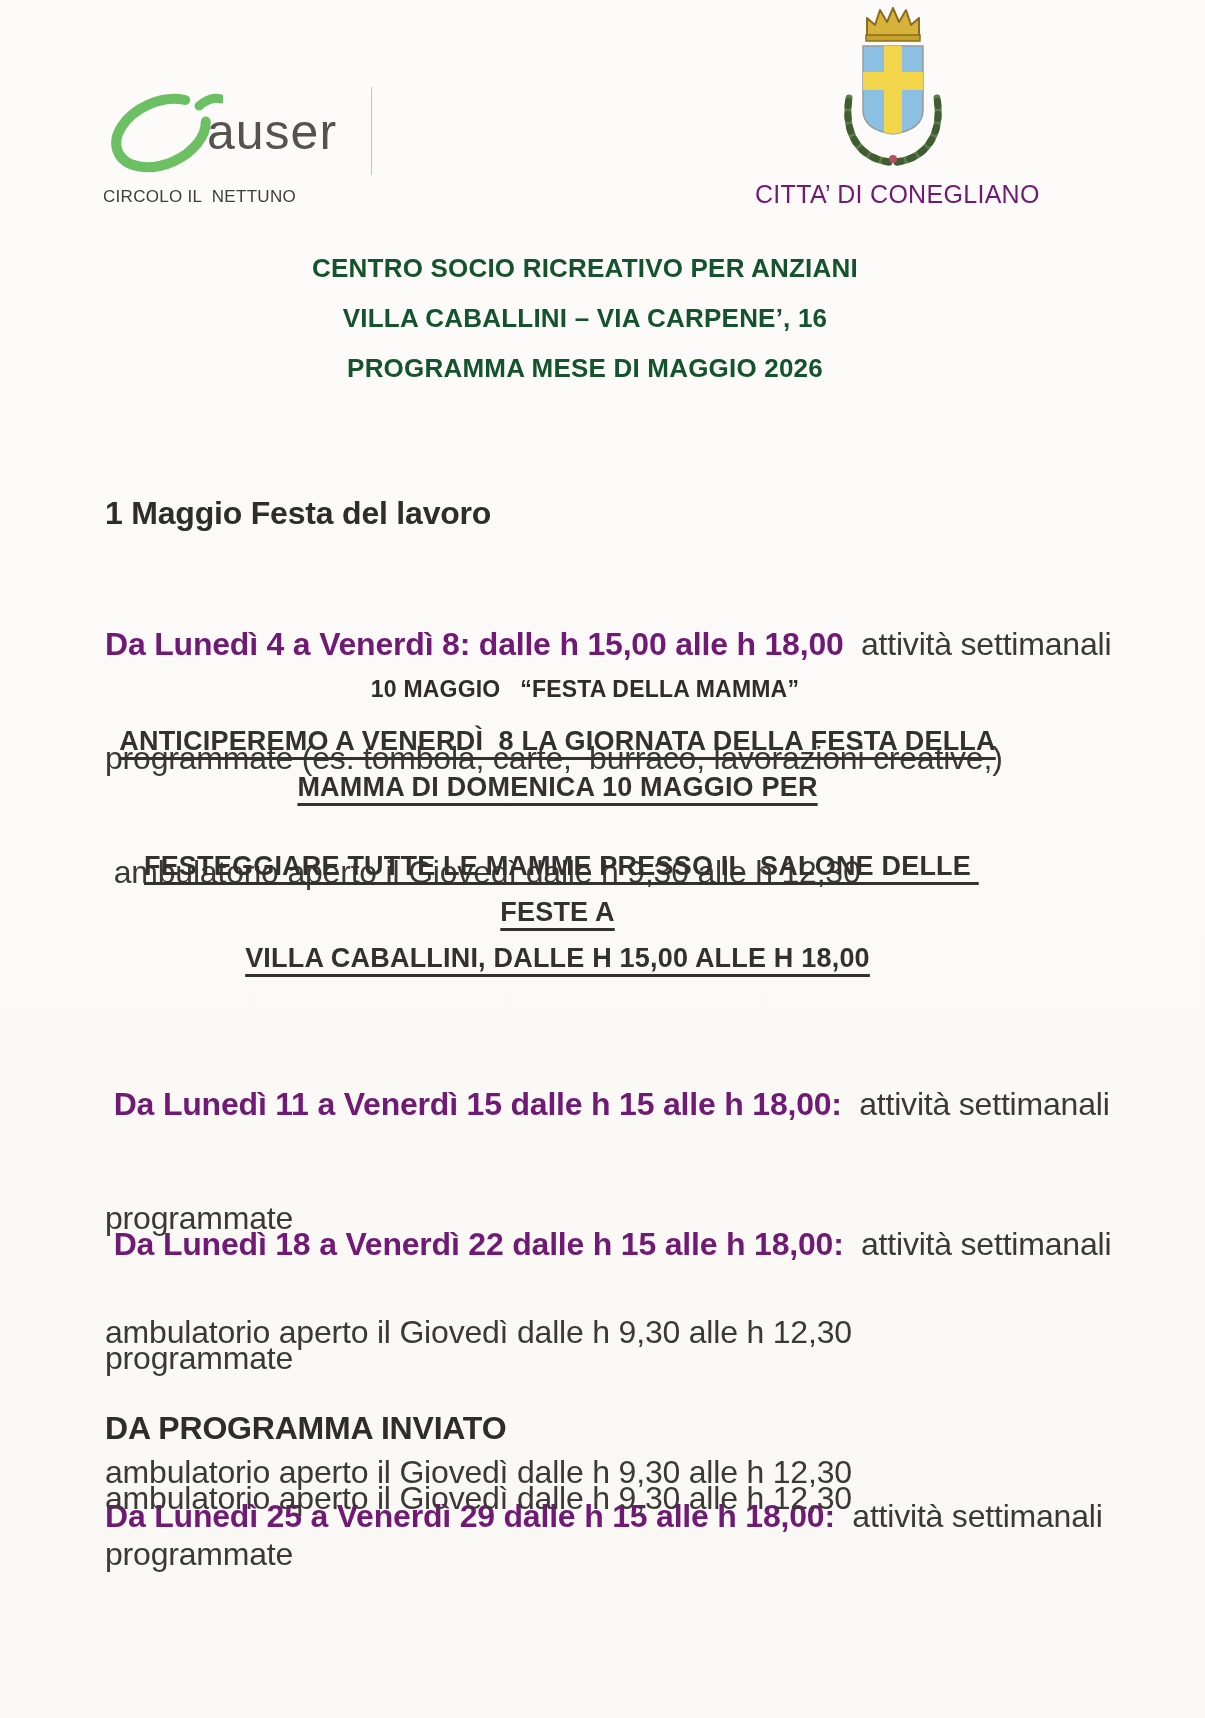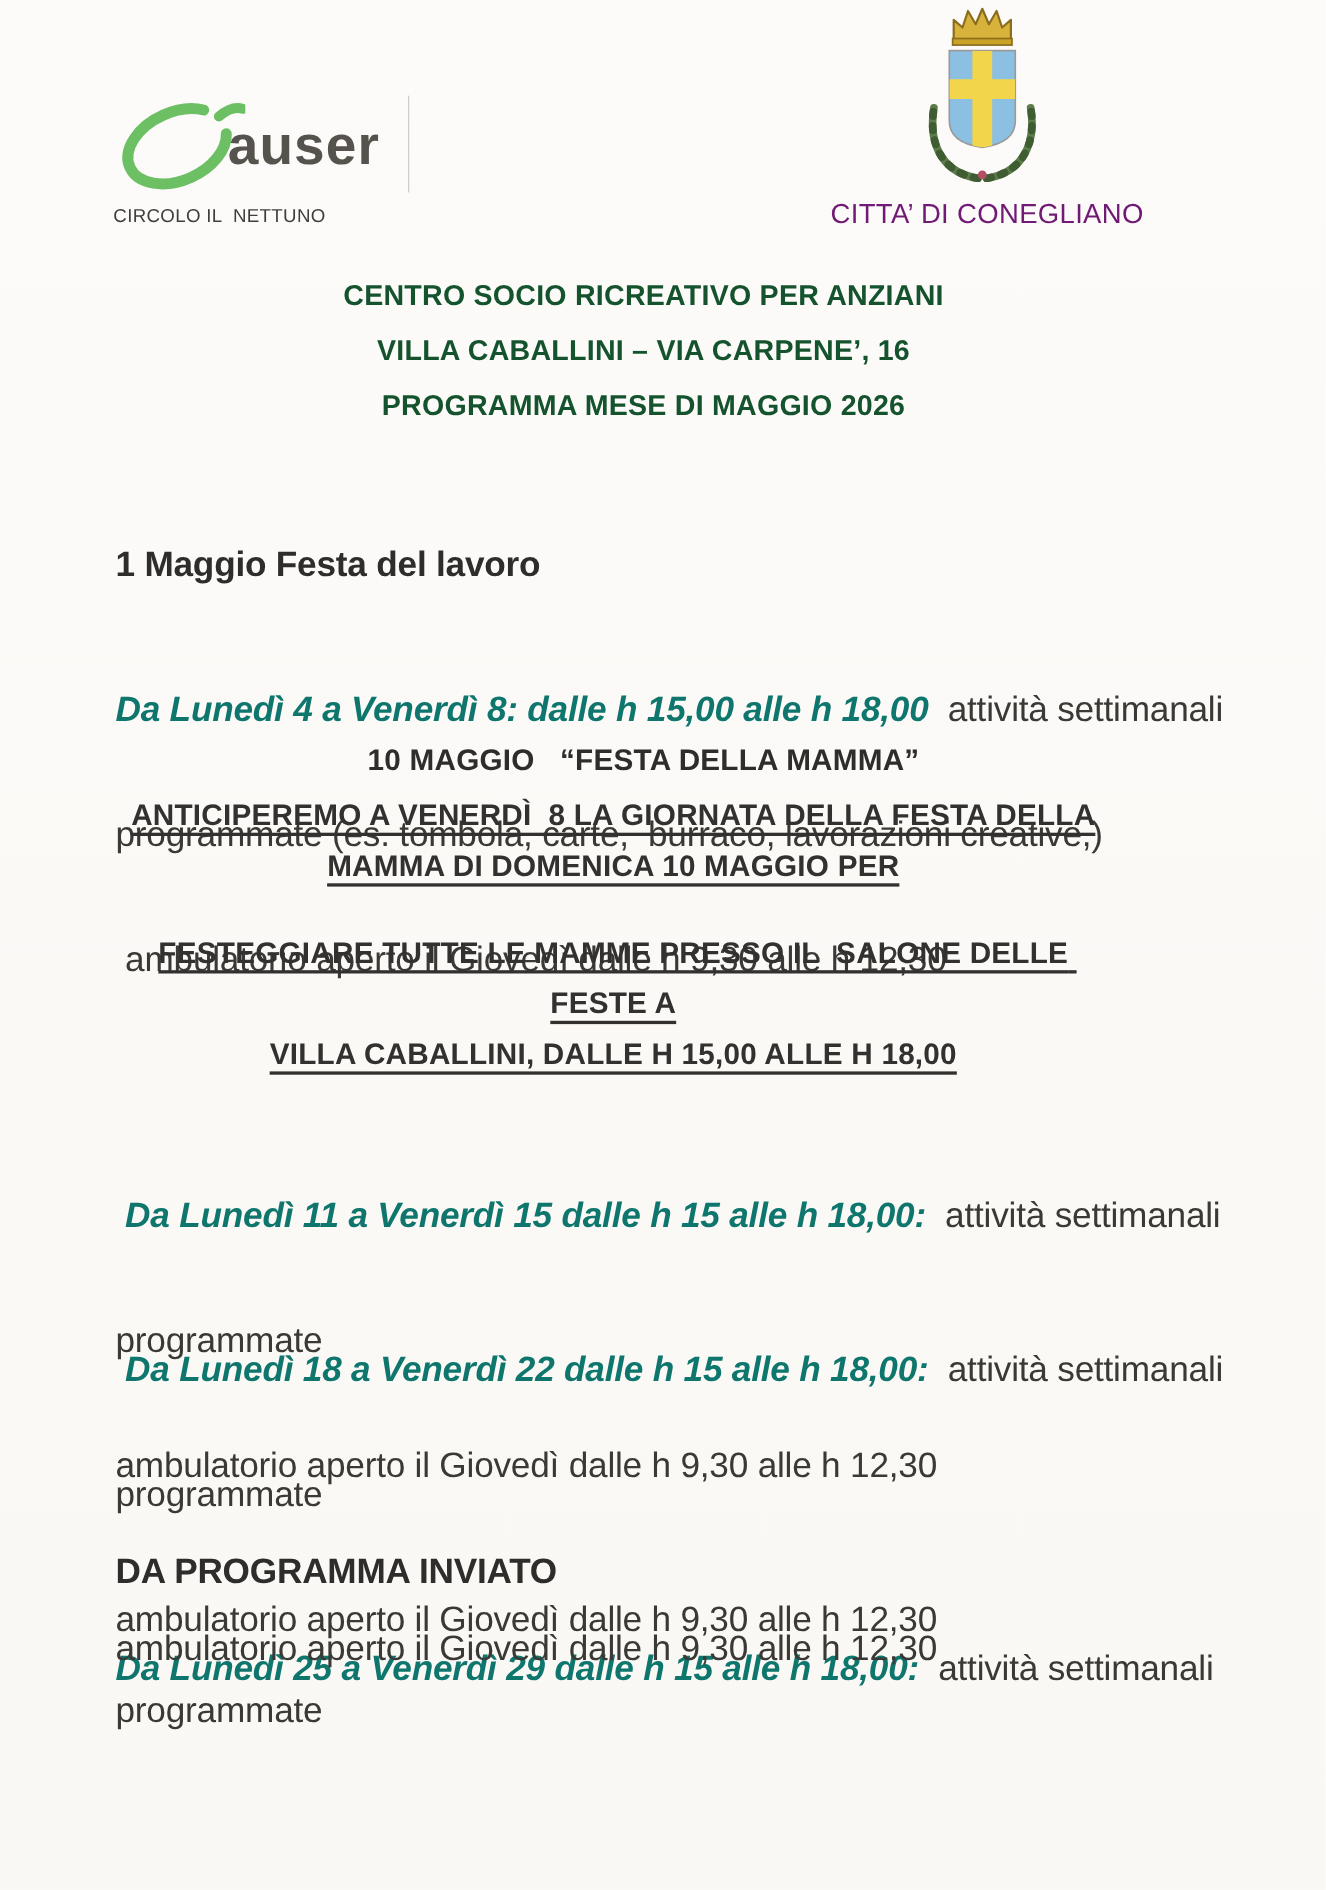--- a/index.html
+++ b/index.html
@@ -24,21 +24,21 @@
     position: absolute;
     left: 103px;
     top: 85px;
   }
   .logo-row {
     display: flex;
     align-items: flex-start;
   }
   .auser-text {
     font-size: 50px;
-    font-weight: 700;
+    font-weight: 400;
     color: #56524d;
     letter-spacing: 1px;
     margin-left: -16px;
     margin-top: 22px;
     line-height: 1;
   }
   .scan-line {
     position: absolute;
     left: 268px;
     top: 2px;
@@ -78,27 +78,27 @@
     margin-bottom: 19px;
     letter-spacing: 0.2px;
   }
   .body-line {
     white-space: pre-wrap;
     font-size: 32px;
     letter-spacing: -0.2px;
     line-height: 38px;
     width: 1060px;
   }
-  .b { font-weight: 700; color: #0f766e; font-style: italic; }
+  .b { font-weight: 700; color: #701a75; }
   .bold-block { font-weight: 700; color: #2e2d2b; }
   .may1 { top: 494px; }
   .week1 { top: 549px; }
   .mday-heading {
     top: 676px;
-    font-size: 27px;
+    font-size: 23px;
     font-weight: 700;
     color: #2e2d2b;
     white-space: pre-wrap;
     letter-spacing: 0.2px;
   }
   .underline-block {
     font-size: 27px;
     font-weight: 700;
     color: #323130;
     line-height: 46px;

